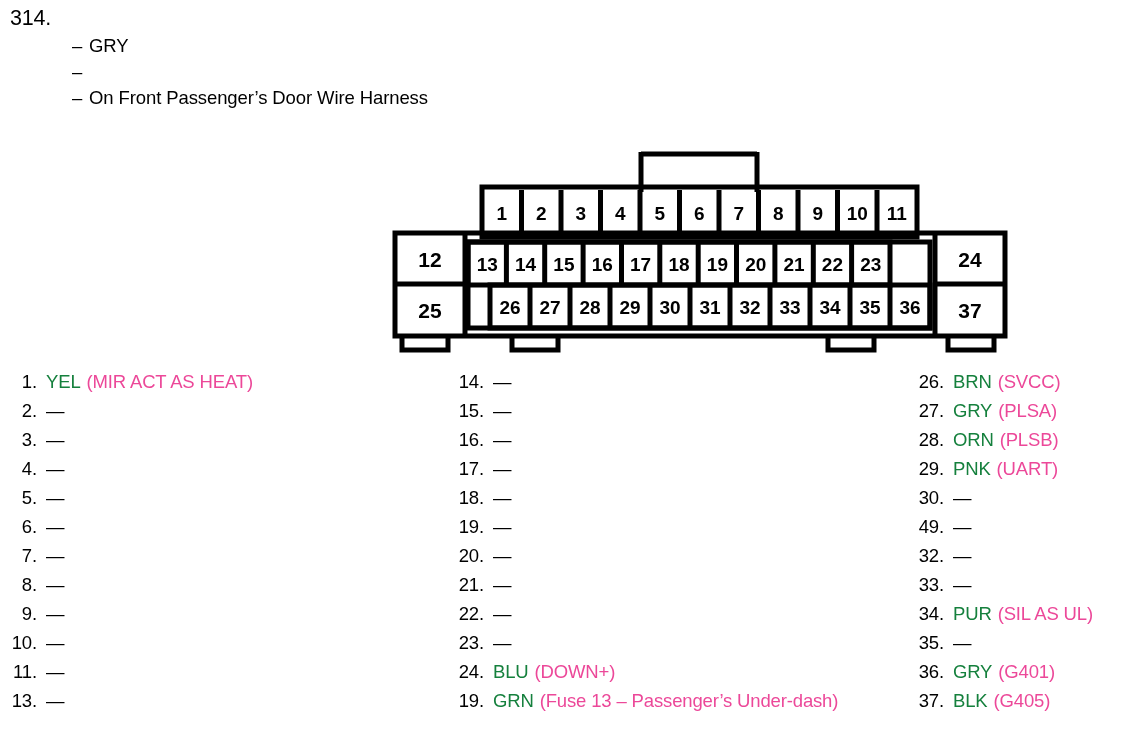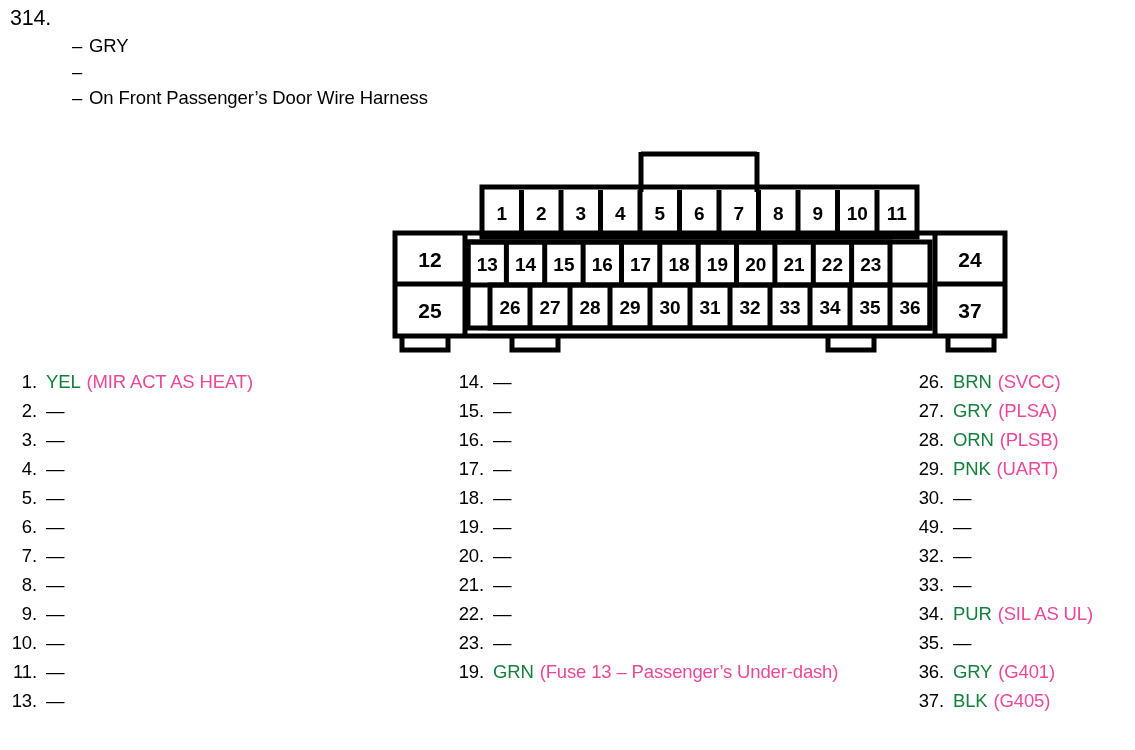--- a/index.html
+++ b/index.html
@@ -323,20 +323,25 @@
     </div>
     <div class="pin-row">
       <span class="pin-idx">22.</span>
       <span class="pin-empty">—</span>
     </div>
     <div class="pin-row">
       <span class="pin-idx">23.</span>
       <span class="pin-empty">—</span>
     </div>
     <div class="pin-row">
+      <span class="pin-idx">24.</span>
+      <span class="pin-color">BLU</span>
+      <span class="pin-sig">(DOWN+)</span>
+    </div>
+    <div class="pin-row">
       <span class="pin-idx">19.</span>
       <span class="pin-color">GRN</span>
       <span class="pin-sig">(Fuse 13 – Passenger’s Under-dash)</span>
     </div>
   </div>
 <div class="pin-column" id="col-3">
     <div class="pin-row">
       <span class="pin-idx">26.</span>
       <span class="pin-color">BRN</span>
       <span class="pin-sig">(SVCC)</span>

